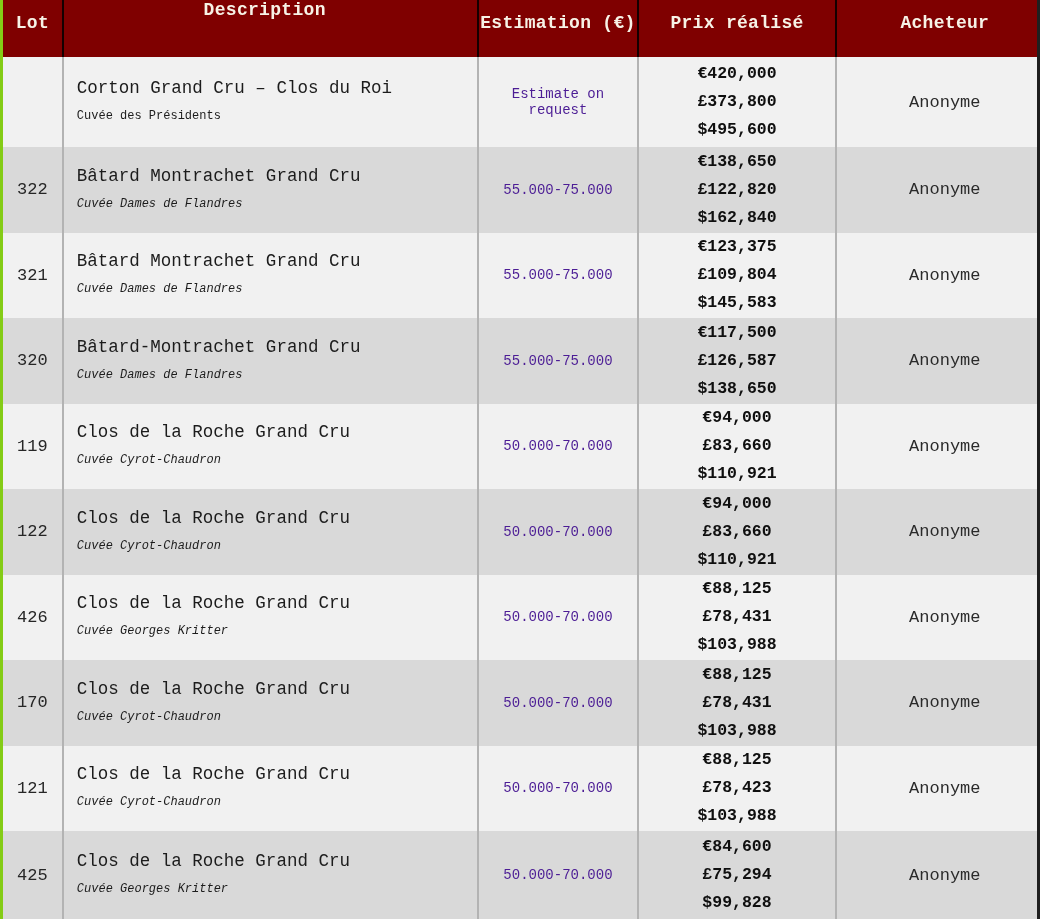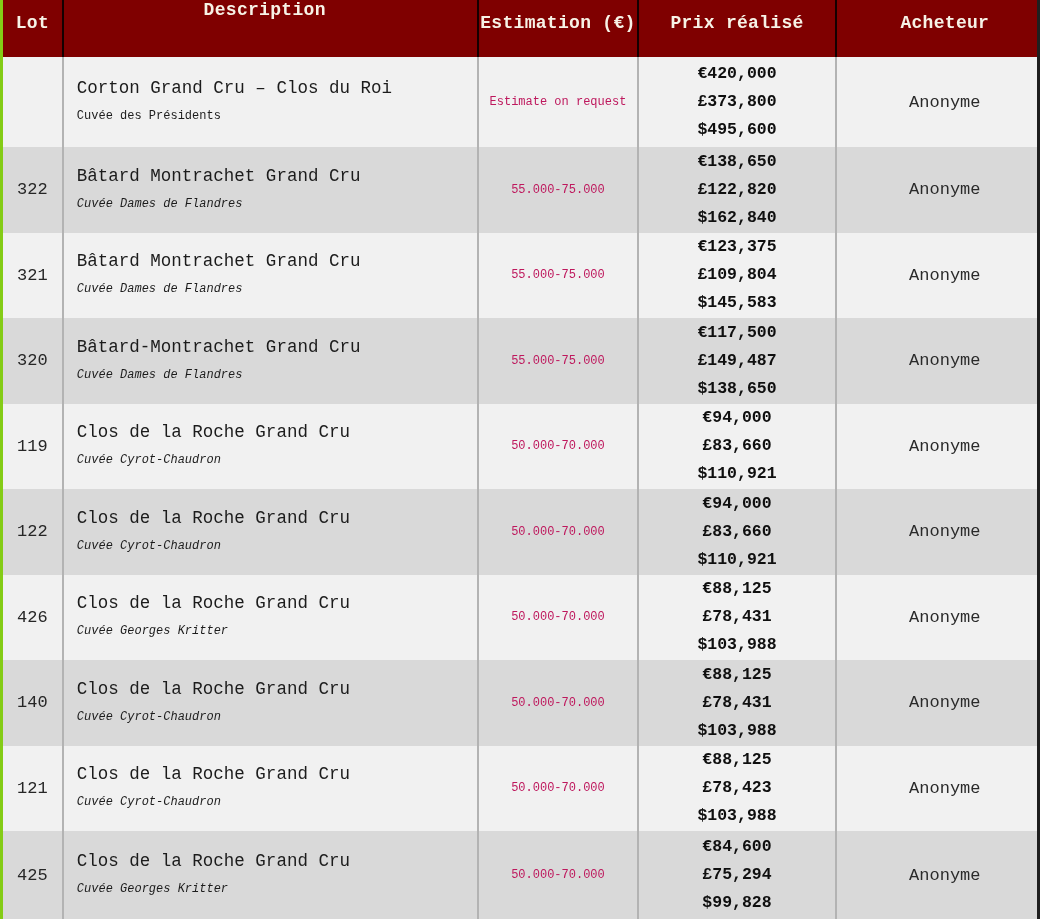--- a/index.html
+++ b/index.html
@@ -65,21 +65,21 @@
   .col-desc {
     align-items: flex-start;
     text-align: center;
     padding-left: 13px;
     padding-right: 24px;
   }
   .desc-title { font-size: 17.5px; line-height: 28px; color: #1c1c1c; }
   .desc-cuvee { font-size: 12px;   line-height: 28px; color: #1c1c1c; }
   .desc-cuvee.italic { font-style: italic; }
 
-  .estimation-text { font-size: 12px; color: #be185d; }
+  .estimation-text { font-size: 14px; color: #4c1d95; }
 
   .price-line {
     font-size: 16.5px;
     font-weight: bold;
     line-height: 28px;
     color: #0f0f0f;
   }
 
   .buyer-text { font-size: 17px; color: #2a2a2a; }
 </style>
@@ -161,21 +161,21 @@
         </div>
         <div class="cell col-desc">
           <div class="desc-title">Bâtard-Montrachet Grand Cru</div>
           <div class="desc-cuvee italic">Cuvée Dames de Flandres</div>
         </div>
         <div class="cell col-est">
           <div class="estimation-text">55.000-75.000</div>
         </div>
         <div class="cell col-prix">
           <div class="price-line">€117,500</div>
-          <div class="price-line">£149,487</div>
+          <div class="price-line">£126,587</div>
           <div class="price-line">$138,650</div>
         </div>
         <div class="cell col-ach">
           <div class="buyer-text">Anonyme</div>
         </div>
       </div>
       <div class="row light">
         <div class="cell col-lot">
           <div class="lot-number">119</div>
         </div>
@@ -230,21 +230,21 @@
           <div class="price-line">€88,125</div>
           <div class="price-line">£78,431</div>
           <div class="price-line">$103,988</div>
         </div>
         <div class="cell col-ach">
           <div class="buyer-text">Anonyme</div>
         </div>
       </div>
       <div class="row shade">
         <div class="cell col-lot">
-          <div class="lot-number">140</div>
+          <div class="lot-number">170</div>
         </div>
         <div class="cell col-desc">
           <div class="desc-title">Clos de la Roche Grand Cru</div>
           <div class="desc-cuvee italic">Cuvée Cyrot-Chaudron</div>
         </div>
         <div class="cell col-est">
           <div class="estimation-text">50.000-70.000</div>
         </div>
         <div class="cell col-prix">
           <div class="price-line">€88,125</div>

